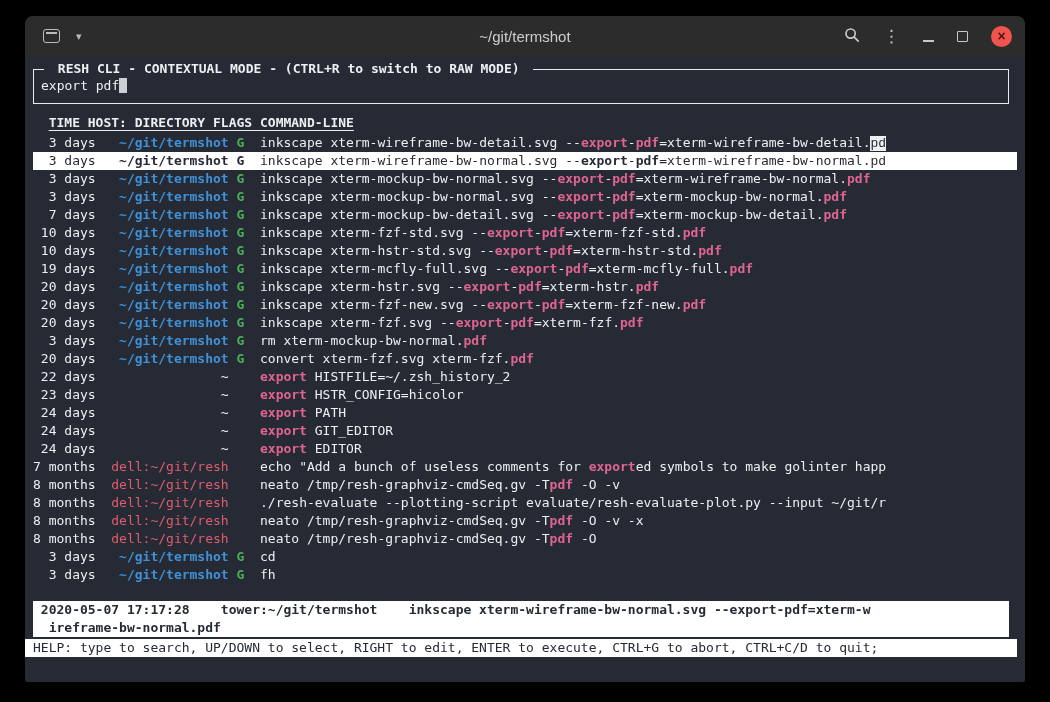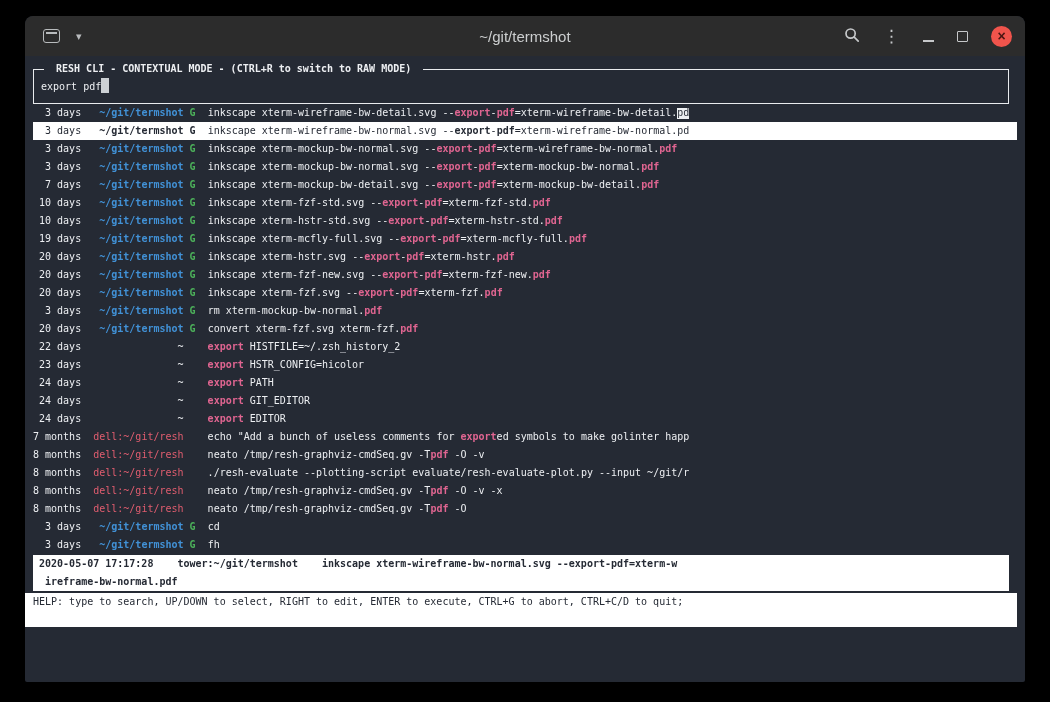--- a/index.html
+++ b/index.html
@@ -24,46 +24,46 @@
   .minbar{display:inline-block;width:11px;height:2px;background:#c6c8ca;margin-top:6px;}
   .maxbox{display:inline-block;width:9px;height:9px;border:1.5px solid #c6c8ca;border-radius:1px;}
   .closebtn{
     display:inline-flex;width:21px;height:21px;border-radius:50%;background:var(--close);
     color:#4a1512;font-weight:bold;font-size:14px;align-items:center;justify-content:center;line-height:1;
   }
   
   .term{
     padding:10px 16px 0 8px;
     font-family:"DejaVu Sans Mono","Liberation Mono",monospace;
-    font-size:10px;line-height:18px;color:var(--foreground);
+    font-size:13px;line-height:18px;color:var(--foreground);
   }
   .search-box{position:relative;border:1px solid #e9ebee;margin-top:3px;height:35px;box-sizing:border-box;}
   .box-title{
     position:absolute;top:-10px;left:10px;background:var(--background);
     padding:0 6px;font-weight:bold;white-space:pre;
   }
   .query-line{padding:7px 7px 0 7px;white-space:pre;}
   .cursor{display:inline-block;width:8px;height:16px;background:#ccd0d4;vertical-align:-3px;}
   .header-line{white-space:pre;font-weight:bold;margin:10px 0 2px 0;}
   .header-line .u{text-decoration:underline;text-underline-offset:3px;}
   .rows{width:984px;}
   .row{white-space:pre;height:18px;overflow:hidden;}
   .row.selected{background:var(--selection-bg);}
   .row.selected span{color:var(--background) !important;background:transparent !important;}
   .sg-p{color:var(--foreground);}
   .sg-b{color:var(--blue);font-weight:bold;}
   .sg-r{color:var(--red);text-align:center;}
   .sg-g{color:var(--green);font-weight:bold;}
   .sg-m{color:var(--pink);font-weight:bold;text-align:center;}
   .sg-i{color:var(--background);background:var(--foreground);font-family:Liberation Mono, monospace;}
-  .status{background:var(--selection-bg);color:var(--background);font-weight:bold;margin-top:1px;}
+  .status{background:var(--selection-bg);color:var(--background);font-weight:bold;margin-top:17px;}
   .status-line{white-space:pre;height:18px;overflow:hidden;}
   .help-bar{
     background:var(--selection-bg);color:var(--background);
-    margin:2px -8px 0 -8px;padding:0 8px;white-space:pre;height:34px;overflow:hidden;
+    margin:2px -8px 0 -8px;padding:0 8px;white-space:pre;height:18px;overflow:hidden;
   }
 </style>
 </head>
 <body>
 
 <div class="window">
   <div class="titlebar">
     <div class="tb-title">~/git/termshot</div>
     <div class="tb-left">
       <span class="newtab"></span>
@@ -84,20 +84,21 @@
         </span>
     </div>
   </div>
 
   <div class="term">
     <div class="search-box">
       <span class="box-title"> RESH CLI - CONTEXTUAL MODE - (CTRL+R to switch to RAW MODE) </span>
       <div class="query-line"><span>export pdf</span><span class="cursor"></span></div>
     </div>
 
+    <div class="header-line"><span>  </span><span class="u">TIME HOST: DIRECTORY FLAGS COMMAND-LINE</span></div>
 
     <div class="rows">
         <div class="row"><span class="sg-p">  3 days   </span><span class="sg-b">~/git/termshot</span><span class="sg-p"> </span><span class="sg-g">G</span><span class="sg-p">  inkscape xterm-wireframe-bw-detail.svg --</span><span class="sg-m">export</span><span class="sg-p">-</span><span class="sg-m">pdf</span><span class="sg-p">=xterm-wireframe-bw-detail.</span><span class="sg-i">pd</span></div>
         <div class="row selected"><span class="sg-p">  3 days   </span><span class="sg-b">~/git/termshot</span><span class="sg-p"> </span><span class="sg-g">G</span><span class="sg-p">  inkscape xterm-wireframe-bw-normal.svg --</span><span class="sg-m">export</span><span class="sg-p">-</span><span class="sg-m">pdf</span><span class="sg-p">=xterm-wireframe-bw-normal.</span><span class="sg-i">pd</span></div>
         <div class="row"><span class="sg-p">  3 days   </span><span class="sg-b">~/git/termshot</span><span class="sg-p"> </span><span class="sg-g">G</span><span class="sg-p">  inkscape xterm-mockup-bw-normal.svg --</span><span class="sg-m">export</span><span class="sg-p">-</span><span class="sg-m">pdf</span><span class="sg-p">=xterm-wireframe-bw-normal.</span><span class="sg-m">pdf</span></div>
         <div class="row"><span class="sg-p">  3 days   </span><span class="sg-b">~/git/termshot</span><span class="sg-p"> </span><span class="sg-g">G</span><span class="sg-p">  inkscape xterm-mockup-bw-normal.svg --</span><span class="sg-m">export</span><span class="sg-p">-</span><span class="sg-m">pdf</span><span class="sg-p">=xterm-mockup-bw-normal.</span><span class="sg-m">pdf</span></div>
         <div class="row"><span class="sg-p">  7 days   </span><span class="sg-b">~/git/termshot</span><span class="sg-p"> </span><span class="sg-g">G</span><span class="sg-p">  inkscape xterm-mockup-bw-detail.svg --</span><span class="sg-m">export</span><span class="sg-p">-</span><span class="sg-m">pdf</span><span class="sg-p">=xterm-mockup-bw-detail.</span><span class="sg-m">pdf</span></div>
         <div class="row"><span class="sg-p"> 10 days   </span><span class="sg-b">~/git/termshot</span><span class="sg-p"> </span><span class="sg-g">G</span><span class="sg-p">  inkscape xterm-fzf-std.svg --</span><span class="sg-m">export</span><span class="sg-p">-</span><span class="sg-m">pdf</span><span class="sg-p">=xterm-fzf-std.</span><span class="sg-m">pdf</span></div>
         <div class="row"><span class="sg-p"> 10 days   </span><span class="sg-b">~/git/termshot</span><span class="sg-p"> </span><span class="sg-g">G</span><span class="sg-p">  inkscape xterm-hstr-std.svg --</span><span class="sg-m">export</span><span class="sg-p">-</span><span class="sg-m">pdf</span><span class="sg-p">=xterm-hstr-std.</span><span class="sg-m">pdf</span></div>
         <div class="row"><span class="sg-p"> 19 days   </span><span class="sg-b">~/git/termshot</span><span class="sg-p"> </span><span class="sg-g">G</span><span class="sg-p">  inkscape xterm-mcfly-full.svg --</span><span class="sg-m">export</span><span class="sg-p">-</span><span class="sg-m">pdf</span><span class="sg-p">=xterm-mcfly-full.</span><span class="sg-m">pdf</span></div>

